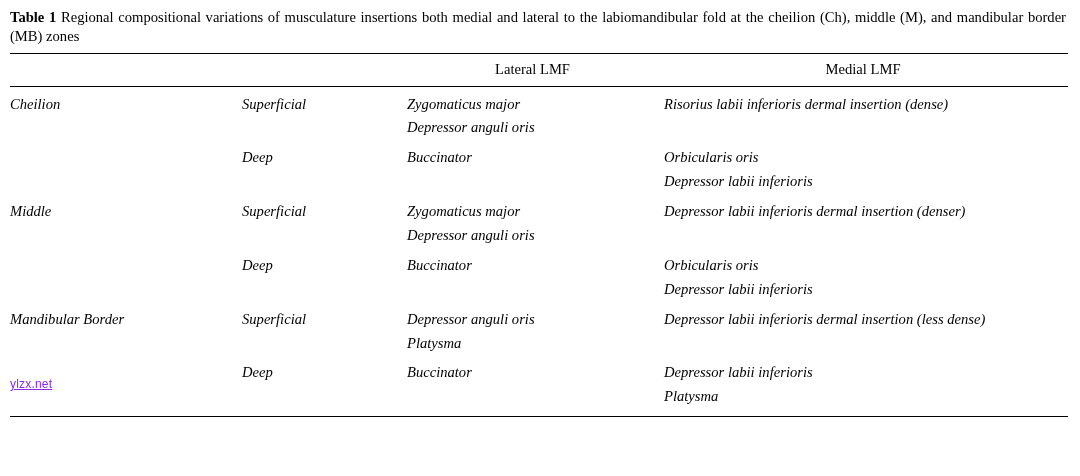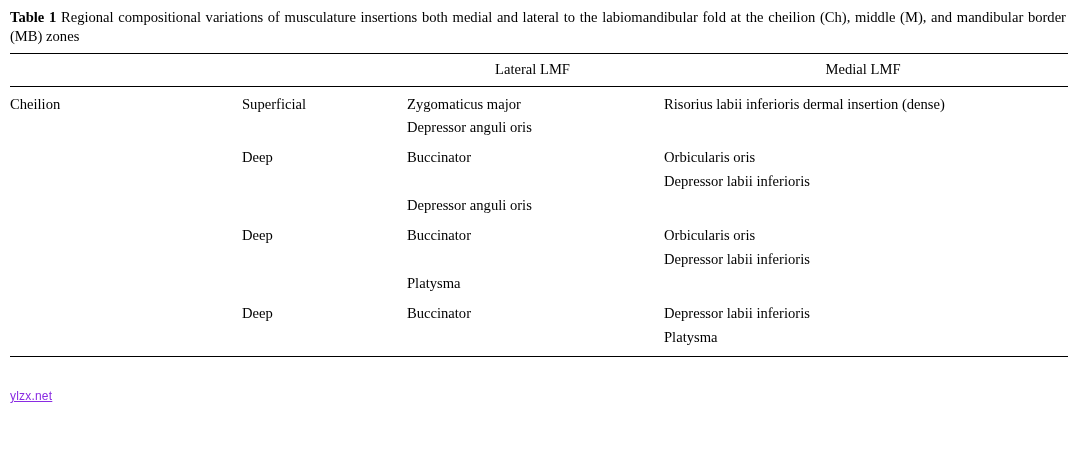--- a/index.html
+++ b/index.html
@@ -48,41 +48,42 @@
     padding: 7px 6px 8px 0;
     vertical-align: bottom;
     border-top: 1.6px solid #000;
     border-bottom: 1px solid #000;
   }
   tbody td {
     text-align: left;
     vertical-align: top;
     padding: 1px 6px 1px 0;
     line-height: 1.50;
+    font-style: italic;
   }
   tbody tr.group-start td {
     padding-top: 7px;
   }
   tbody tr.sub-start td {
     padding-top: 7px;
     margin-left: 40px;
   }
   tbody tr.last-row td {
     padding-bottom: 8px;
   }
   .rule-bottom {
     width: 1058px;
     height: 0;
     border-top: 1.6px solid #000;
     margin-top: 0;
   }
   .watermark {
     position: absolute;
     left: 10px;
-    bottom: 8px;
+    bottom: 20px;
     font-family: "Liberation Sans", sans-serif;
     font-size: 12px;
     color: #8a2be2;
     text-decoration: underline;
     letter-spacing: 0.2px;
     margin-top: 7px;
   }
   .nowrap { white-space: nowrap; }
 </style>
 </head>
@@ -131,40 +132,52 @@
         <td>Buccinator</td>
         <td>Orbicularis oris</td>
       </tr>
       <tr>
         <td></td>
         <td></td>
         <td></td>
         <td>Depressor labii inferioris</td>
       </tr>
 
+      <tr class="group-start">
+        <td>Middle</td>
+        <td>Superficial</td>
+        <td>Zygomaticus major</td>
+        <td>Depressor labii inferioris dermal insertion (denser)</td>
+      </tr>
       <tr>
         <td></td>
         <td></td>
         <td>Depressor anguli oris</td>
         <td></td>
       </tr>
 
       <tr class="sub-start">
         <td></td>
         <td>Deep</td>
         <td>Buccinator</td>
         <td>Orbicularis oris</td>
       </tr>
       <tr>
         <td></td>
         <td></td>
         <td></td>
         <td>Depressor labii inferioris</td>
       </tr>
 
+      <tr class="group-start">
+        <td class="nowrap">Mandibular Border</td>
+        <td>Superficial</td>
+        <td>Depressor anguli oris</td>
+        <td class="nowrap">Depressor labii inferioris dermal insertion (less dense)</td>
+      </tr>
       <tr>
         <td></td>
         <td></td>
         <td>Platysma</td>
         <td></td>
       </tr>
 
       <tr class="sub-start">
         <td></td>
         <td>Deep</td>

